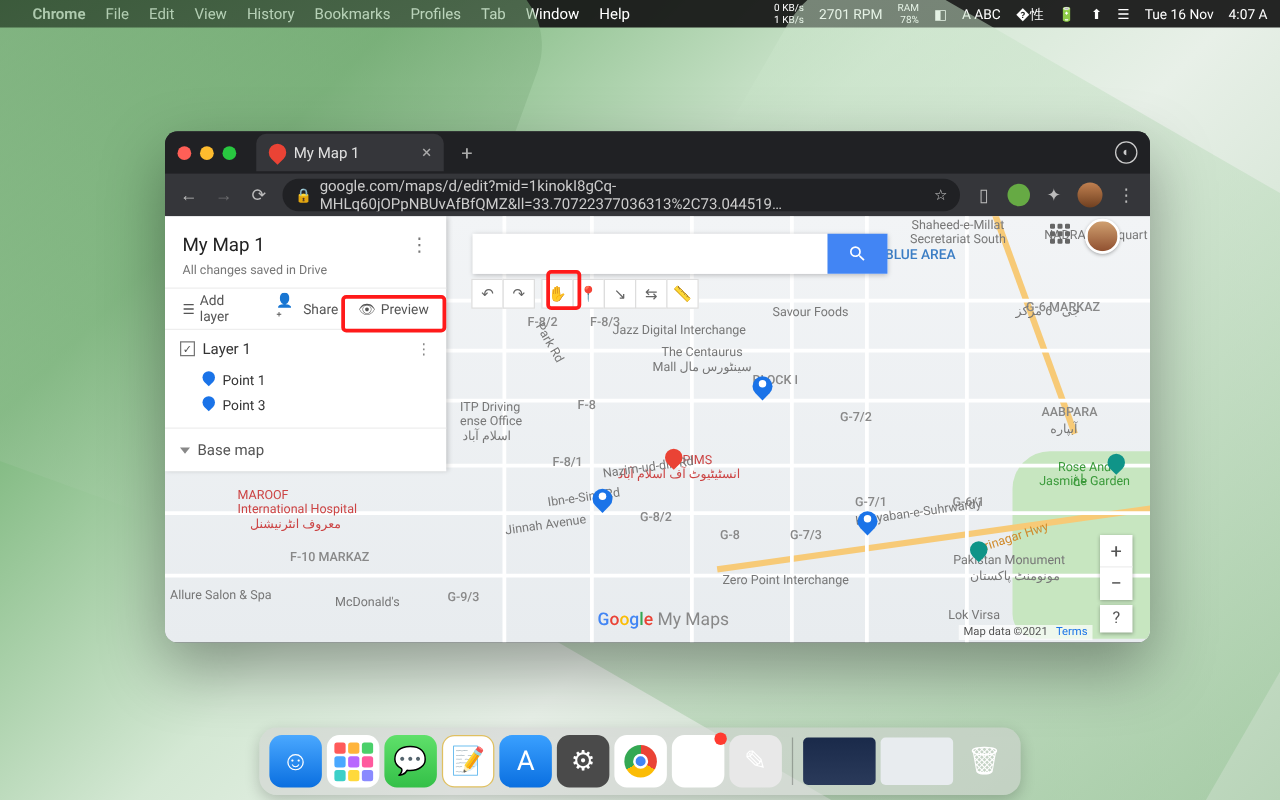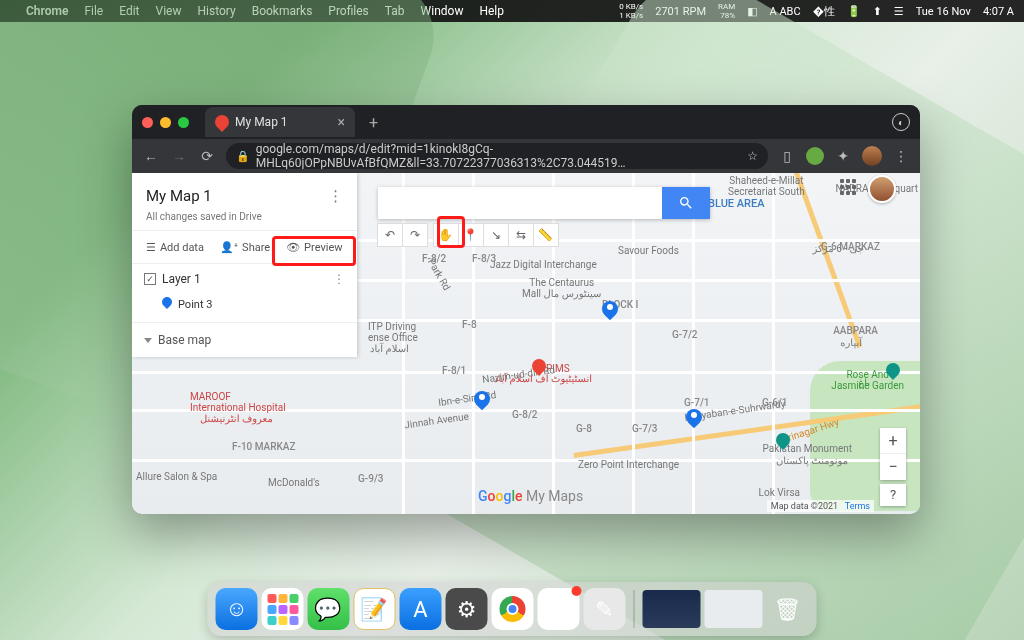--- a/index.html
+++ b/index.html
@@ -298,38 +298,42 @@
       <div class="panel-head">
         <div class="panel-title">
           <span>My Map 1</span>
           <span class="more">⋮</span>
         </div>
         <div class="panel-sub">All changes saved in Drive</div>
       </div>
       <div class="panel-actions">
         <div class="pa">
           <span>☰</span>
-          <span>Add data</span>
+          <span>Add layer</span>
         </div>
         <div class="pa">
           <span>👤⁺</span>
           <span>Share</span>
         </div>
         <div class="pa preview">
           <span>👁</span>
           <span>Preview</span>
           <div class="redbox rb-preview"></div>
         </div>
       </div>
       <div class="layer-head">
         <span class="check">✓</span>
         <span>Layer 1</span>
         <span class="more">⋮</span>
       </div>
       <div class="points">
+        <div class="pt">
+            <span class="pt-pin"></span>
+            <span>Point 1</span>
+          </div>
         <div class="pt">
             <span class="pt-pin"></span>
             <span>Point 3</span>
           </div>
       </div>
       <div class="basemap">
         <span class="tri"></span>
         <span>Base map</span>
       </div>
     </div>

